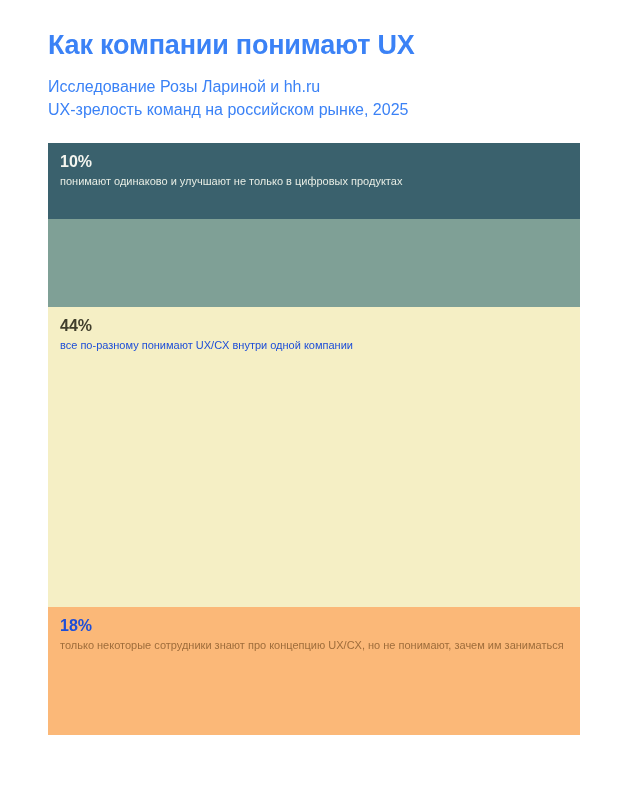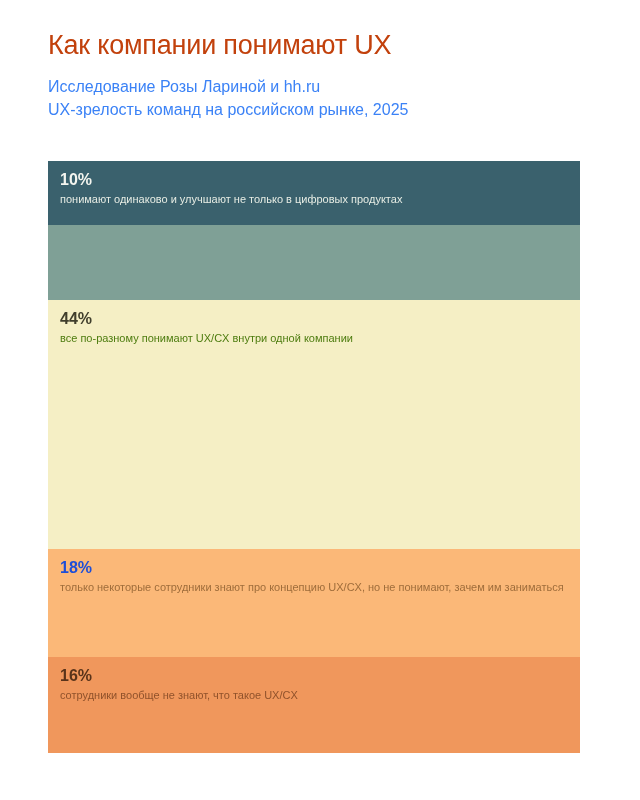--- a/index.html
+++ b/index.html
@@ -15,33 +15,33 @@
     background: #ffffff;
     overflow: hidden;
   }
   .content {
     padding: 30px 60px 0 48px;
   }
   .title {
     margin: 0 0 14px 0;
     font-size: 27px;
     line-height: 1.15;
-    font-weight: 400;
+    font-weight: 700;
     letter-spacing: -0.2px;
-    color: #c2410c;
+    color: #3b82f6;
   }
   .subtitle {
     margin: 0;
     font-size: 16px;
     line-height: 1.45;
     font-weight: 400;
     color: #3b82f6;
   }
   .chart {
-    margin-top: 40px;
+    margin-top: 22px;
     width: 532px;
     height: 592px;
     display: flex;
     flex-direction: column;
   }
   .segment {
     flex-basis: 0;
     min-height: 0;
     overflow: hidden;
     padding: 9px 16px 0 12px;
@@ -70,25 +70,21 @@
 
     <div class="chart">
         <div class="segment" style="background: rgb(58, 97, 109); flex-grow: 10;">
     <p class="segment-value" style="color: rgb(244, 245, 239);">10%</p>
     <p class="segment-desc" style="color: rgb(230, 236, 228);">понимают одинаково и улучшают не только в цифровых продуктах</p>
   </div>
         <div class="segment" style="background: rgb(127, 160, 150); flex-grow: 12;">
   </div>
         <div class="segment" style="background: rgb(245, 239, 197); flex-grow: 44;">
     <p class="segment-value" style="color: rgb(64, 62, 44);">44%</p>
-    <p class="segment-desc" style="color: #4d7c0f;">все по-разному понимают UX/CX внутри одной компании</p>
+    <p class="segment-desc" style="color: #1d4ed8;">все по-разному понимают UX/CX внутри одной компании</p>
   </div>
         <div class="segment" style="background: rgb(251, 184, 120); flex-grow: 18;">
     <p class="segment-value" style="color: #1d4ed8;">18%</p>
     <p class="segment-desc" style="color: rgb(159, 109, 59);">только некоторые сотрудники знают про концепцию UX/CX, но не понимают, зачем им заниматься</p>
-  </div>
-        <div class="segment" style="background: rgb(240, 151, 92); flex-grow: 16;">
-    <p class="segment-value" style="color: rgb(89, 51, 26);">16%</p>
-    <p class="segment-desc" style="color: rgb(144, 82, 43);">сотрудники вообще не знают, что такое UX/CX</p>
   </div>
       </div>
   </div>
 </div>
 
 </body></html>

